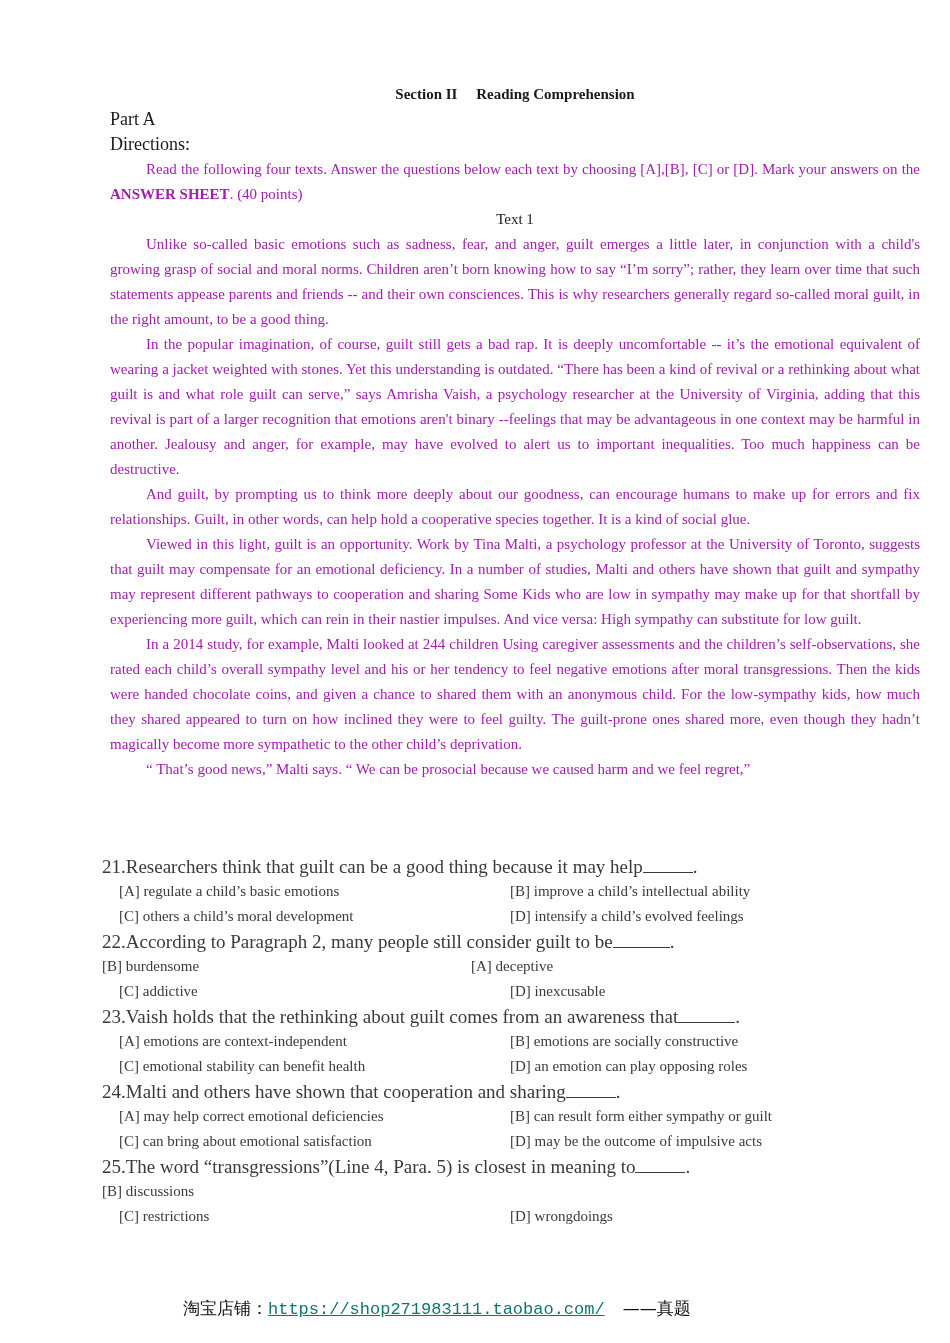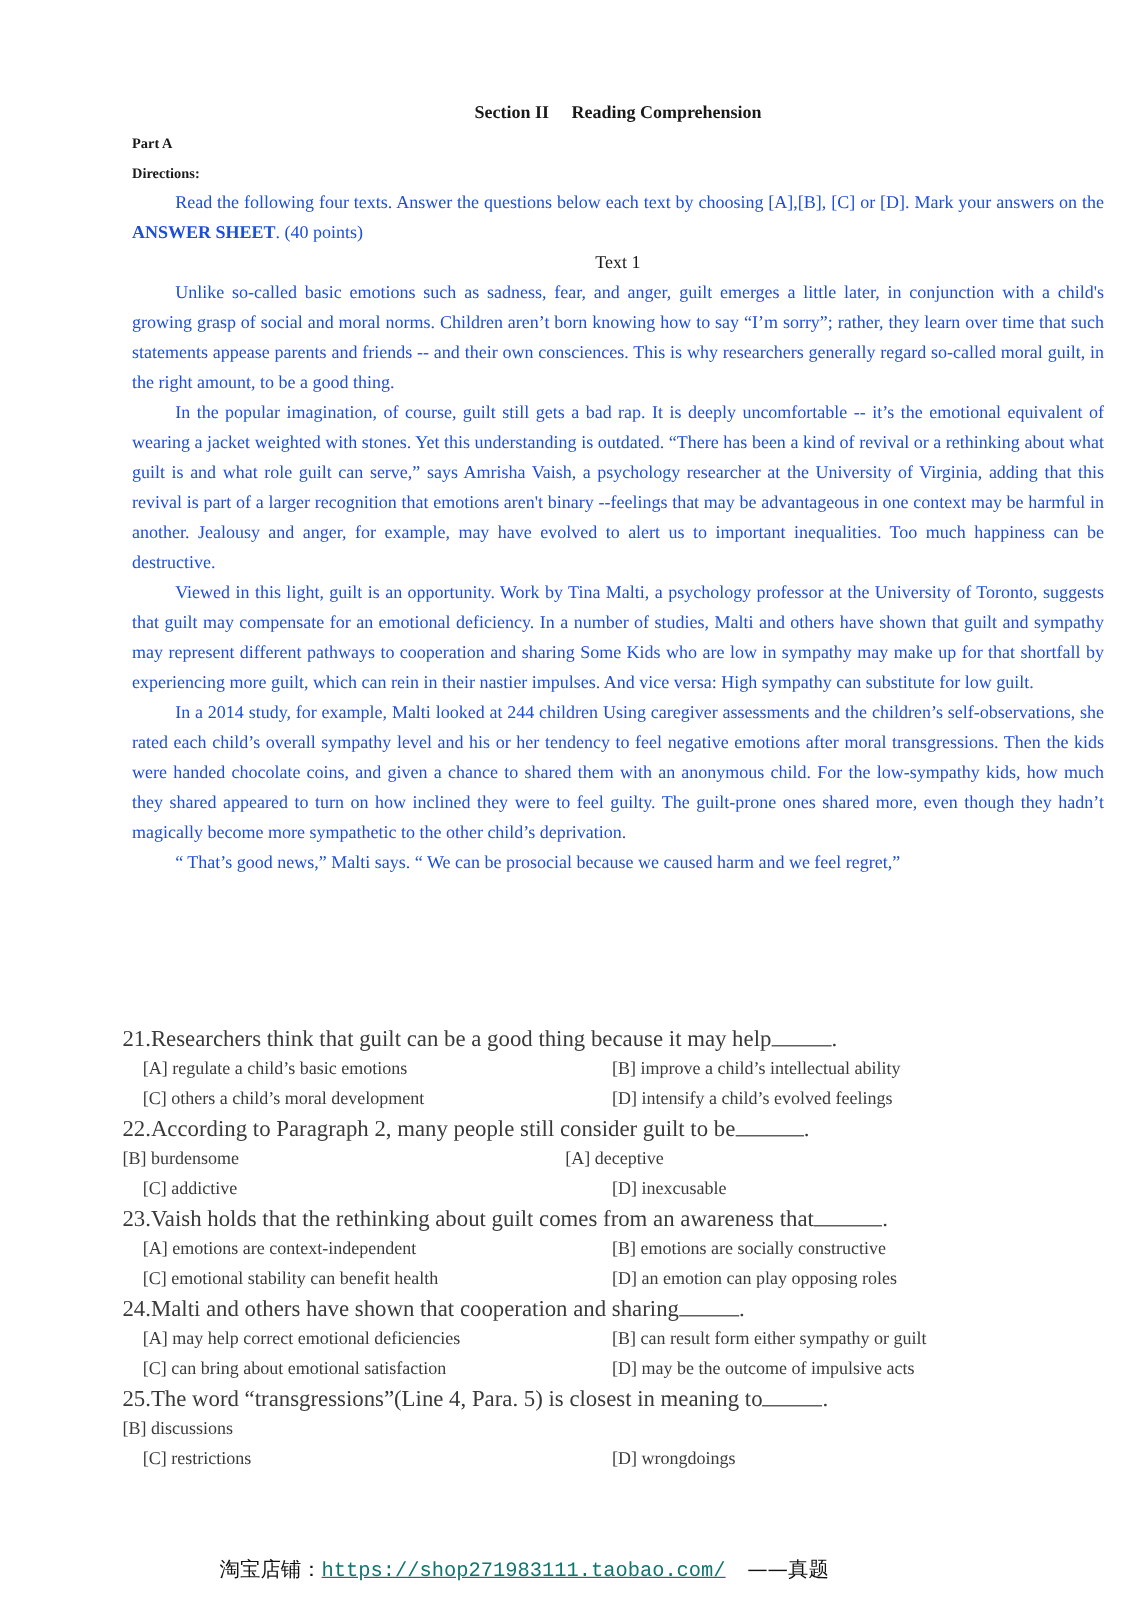--- a/index.html
+++ b/index.html
@@ -1,21 +1,21 @@
 <!DOCTYPE html>
 <html><head>
 <meta charset="utf-8">
 <style>
   html, body { margin: 0; padding: 0; background: #ffffff; }
   body { width: 950px; height: 1343px; position: relative; overflow: hidden;
          font-family: "Liberation Serif", "DejaVu Serif", serif; color: #1a1a1a; }
   .page { position: absolute; left: 86px; top: 82px; width: 810px; margin-left: 24px; }
   .section-title { text-align: center; font-weight: bold; font-size: 15px; line-height: 25px; height: 25px; }
-  .bold-line { font-weight: bold; font-size: 12px; line-height: 25px; height: 25px; }
-  .para { font-size: 15px; line-height: 25px; text-align: justify; text-indent: 36px; margin: 0; color: #1d4ed8; }
+  .bold-line { font-weight: normal; font-size: 18px; line-height: 25px; height: 25px; }
+  .para { font-size: 15px; line-height: 25px; text-align: justify; text-indent: 36px; margin: 0; color: #a21caf; }
   .para b { font-weight: bold; }
   .text-title { text-align: center; font-weight: normal; font-size: 15px; line-height: 25px; height: 25px; }
   .questions { position: absolute; left: 102px; top: 854px; width: 760px; color: #3a3a3a; }
   .q-stem { font-size: 19px; line-height: 25px; height: 25px; white-space: nowrap; }
   .q-stem .blank { display: inline-block; border-bottom: 1px solid #3a3a3a; height: 14px; vertical-align: baseline; }
   .opt-row { display: flex; font-size: 15px; line-height: 25px; height: 25px; }
   .opt { white-space: nowrap; }
   .opt.left { width: 408px; padding-left: 17px; box-sizing: border-box; }
   .opt.right { flex: 1; }
   .footer { position: absolute; top: 1296px; left: 183px; font-size: 17px; line-height: 24px; color: #111; white-space: nowrap;
@@ -27,20 +27,21 @@
 <body>
 
 <div class="page">
   <div class="section-title">Section II  Reading Comprehension</div>
   <div class="bold-line">Part A</div>
   <div class="bold-line">Directions:</div>
   <p class="para"><span>Read the following four texts. Answer the questions below each text by choosing [A],[B], [C] or [D]. Mark your answers on the </span><b>ANSWER SHEET</b><span>. (40 points)</span></p>
   <div class="text-title">Text 1</div>
   <p class="para">Unlike so-called basic emotions such as sadness, fear, and anger, guilt emerges a little later, in conjunction with a child's growing grasp of social and moral norms. Children aren’t born knowing how to say “I’m sorry”; rather, they learn over time that such statements appease parents and friends -- and their own consciences. This is why researchers generally regard so-called moral guilt, in the right amount, to be a good thing.</p>
   <p class="para">In the popular imagination, of course, guilt still gets a bad rap. It is deeply uncomfortable -- it’s the emotional equivalent of wearing a jacket weighted with stones. Yet this understanding is outdated. “There has been a kind of revival or a rethinking about what guilt is and what role guilt can serve,” says Amrisha Vaish, a psychology researcher at the University of Virginia, adding that this revival is part of a larger recognition that emotions aren't binary --feelings that may be advantageous in one context may be harmful in another. Jealousy and anger, for example, may have evolved to alert us to important inequalities. Too much happiness can be destructive.</p>
+  <p class="para">And guilt, by prompting us to think more deeply about our goodness, can encourage humans to make up for errors and fix relationships. Guilt, in other words, can help hold a cooperative species together. It is a kind of social glue.</p>
   <p class="para">Viewed in this light, guilt is an opportunity. Work by Tina Malti, a psychology professor at the University of Toronto, suggests that guilt may compensate for an emotional deficiency. In a number of studies, Malti and others have shown that guilt and sympathy may represent different pathways to cooperation and sharing Some Kids who are low in sympathy may make up for that shortfall by experiencing more guilt, which can rein in their nastier impulses. And vice versa: High sympathy can substitute for low guilt.</p>
   <p class="para">In a 2014 study, for example, Malti looked at 244 children Using caregiver assessments and the children’s self-observations, she rated each child’s overall sympathy level and his or her tendency to feel negative emotions after moral transgressions. Then the kids were handed chocolate coins, and given a chance to shared them with an anonymous child. For the low-sympathy kids, how much they shared appeared to turn on how inclined they were to feel guilty. The guilt-prone ones shared more, even though they hadn’t magically become more sympathetic to the other child’s deprivation.</p>
   <p class="para">“ That’s good news,” Malti says. “ We can be prosocial because we caused harm and we feel regret,”</p>
 </div>
 
 <div class="questions">
 
   <div class="q-stem"><span>21.Researchers think that guilt can be a good thing because it may help</span><span class="blank" style="width:50px"></span>.</div>
   <div class="opt-row">
       <span class="opt left">[A] regulate a child’s basic emotions</span>

